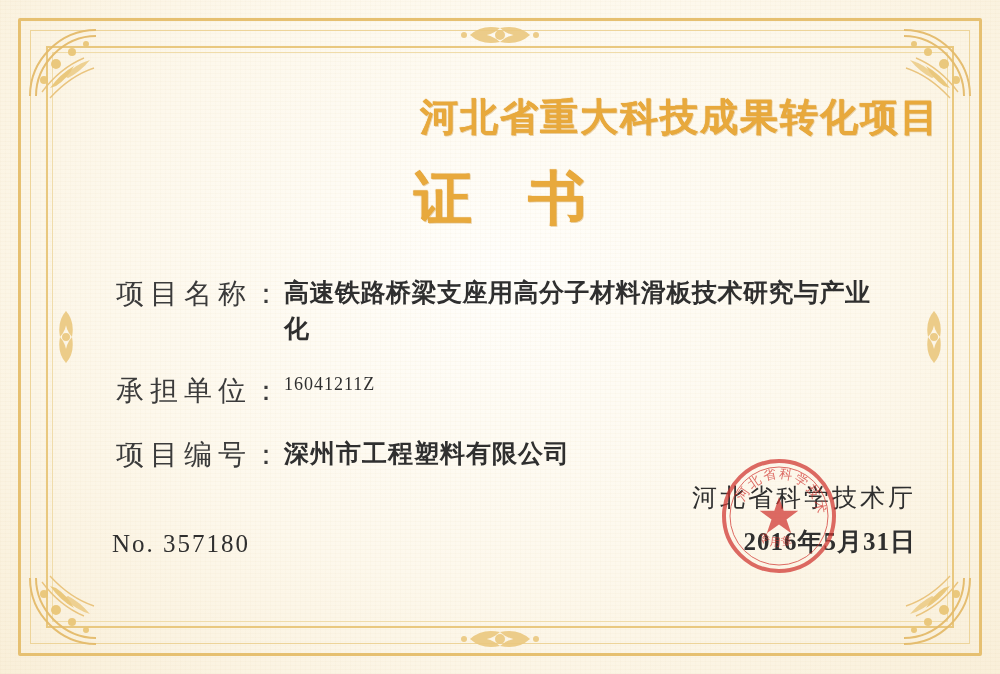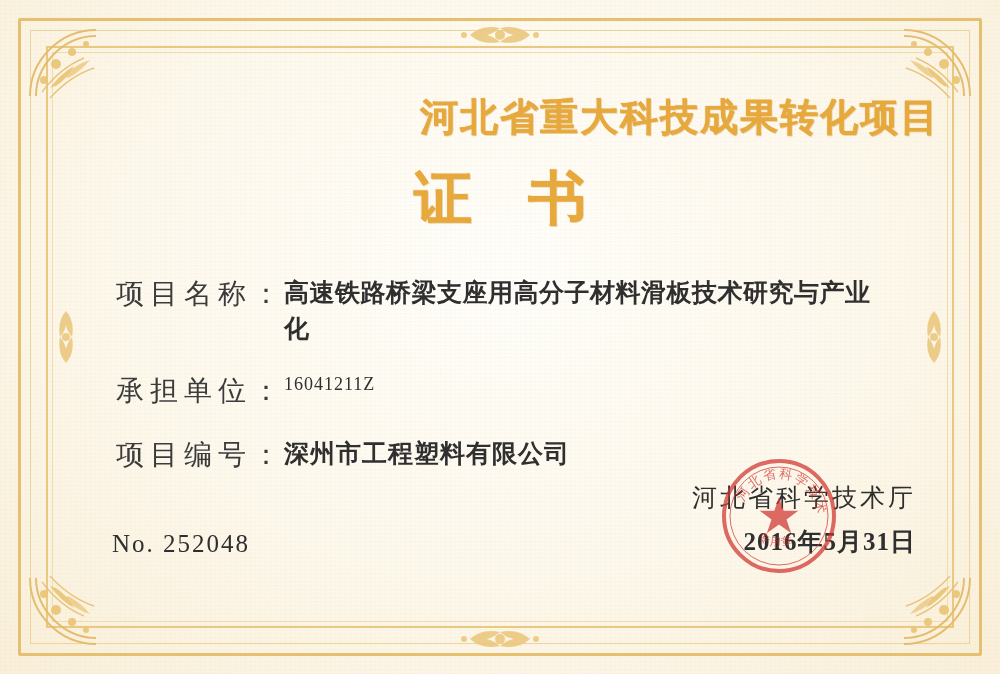--- a/index.html
+++ b/index.html
@@ -350,21 +350,21 @@
       </div>
 
       <div class="field-row">
         <div class="field-label">项目编号：</div>
         <div class="field-value unit">深州市工程塑料有限公司</div>
       </div>
 
     </div>
 
     <div class="footer">
-      <div class="serial">No. 252048</div>
+      <div class="serial">No. 357180</div>
       <div class="issuer">河北省科学技术厅</div>
       <div class="issue-date">2016年5月31日</div>
 
       <div class="seal">
         <svg width="118" height="118" viewBox="0 0 118 118">
           <circle cx="59" cy="59" r="55" fill="none" stroke="#d0332e" stroke-width="4"></circle>
           <circle cx="59" cy="59" r="49" fill="none" stroke="#d0332e" stroke-width="1"></circle>
           <path id="sealTop" d="M 59 59 m -38,0 a 38,38 0 1,1 76,0" fill="none"></path>
           <text fill="#d0332e" font-size="13" font-family="'DejaVu Serif', serif" letter-spacing="2">
             <textPath href="#sealTop" startOffset="12%">河北省科学技术厅</textPath>

